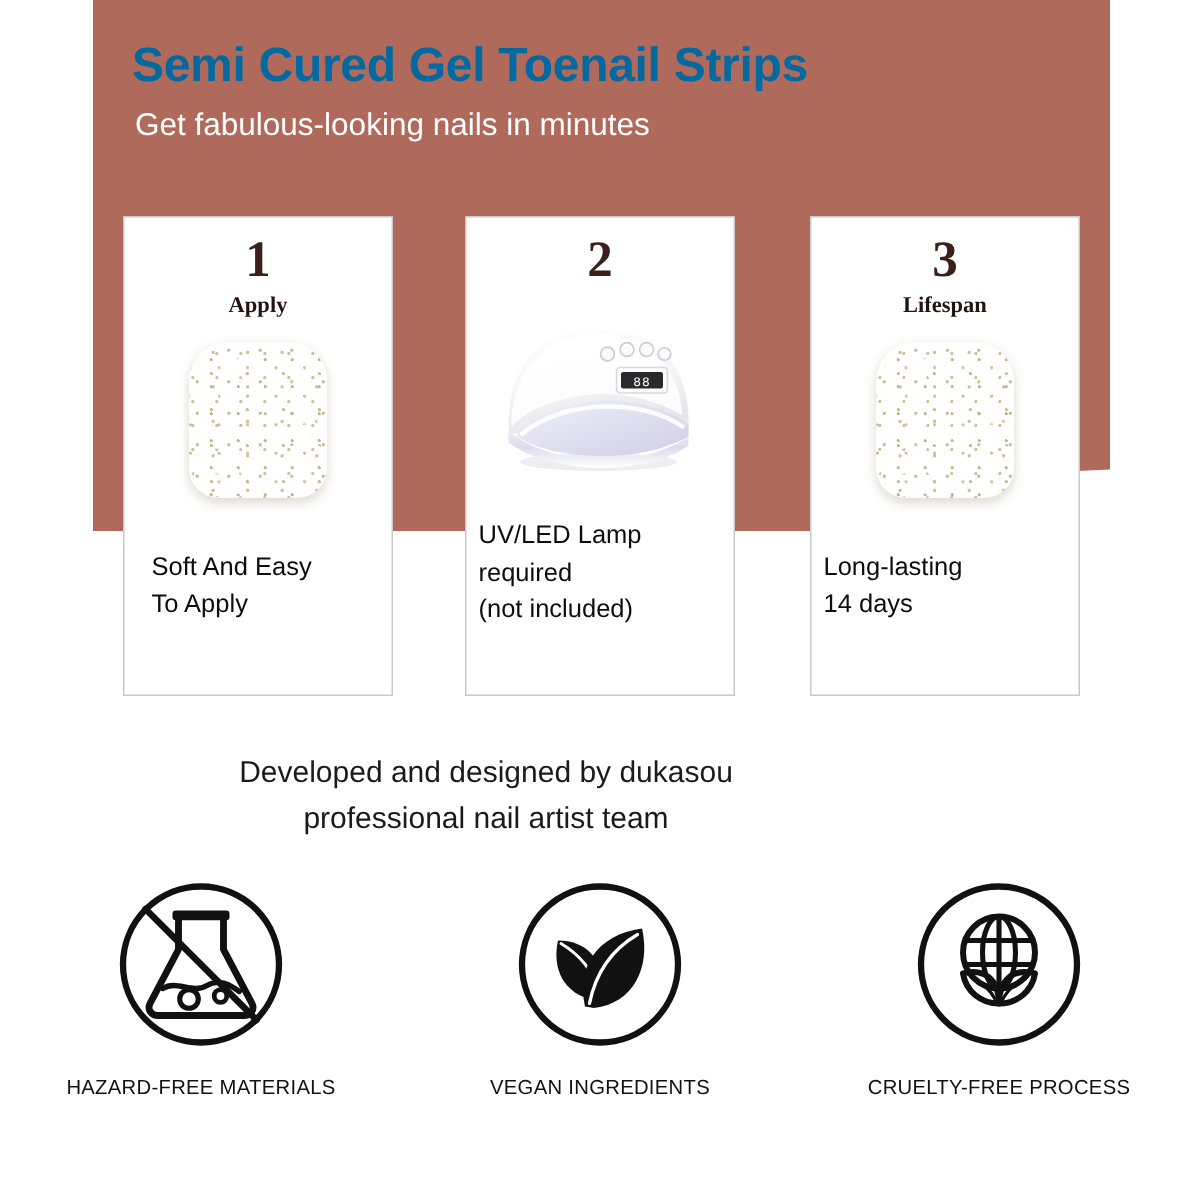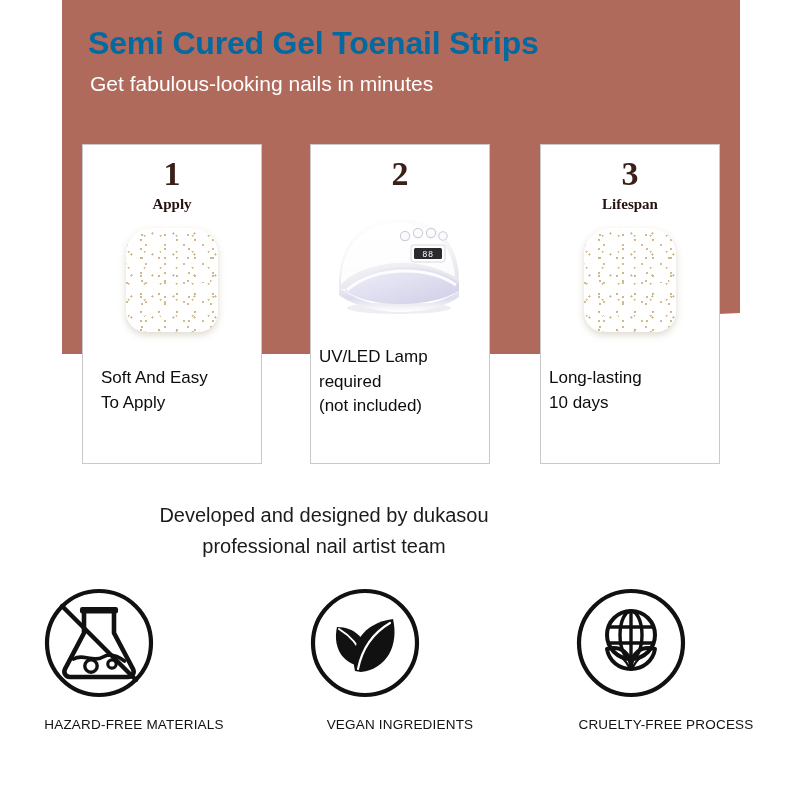--- a/index.html
+++ b/index.html
@@ -188,20 +188,21 @@
     top: 583px;
     width: 800px;
     display: flex;
     justify-content: center;
     gap: 76px;
   }
   .badge {
     width: 190px;
     display: flex;
     flex-direction: column;
+    align-items: center;
   }
   .badge-icon { width: 120px; height: 120px; }
   .badge-label {
     margin-top: 14px;
     font-size: 13.5px;
     color: #121212;
     letter-spacing: .2px;
     white-space: nowrap;
     text-align: center;
   }
@@ -275,21 +276,21 @@
     </div>
 
     <div class="card card-3">
       <div class="card-num">3</div>
       <div class="card-step">Lifespan</div>
       <div class="card-media">
         <div class="nail-strip"></div>
       </div>
       <div class="card-body center">
         <div>Long-lasting</div>
-        <div>10 days</div>
+        <div>14 days</div>
       </div>
     </div>
 
   </div>
 
   <div class="developed">
     <div>Developed and designed by dukasou</div>
     <div>professional nail artist team</div>
   </div>
 

